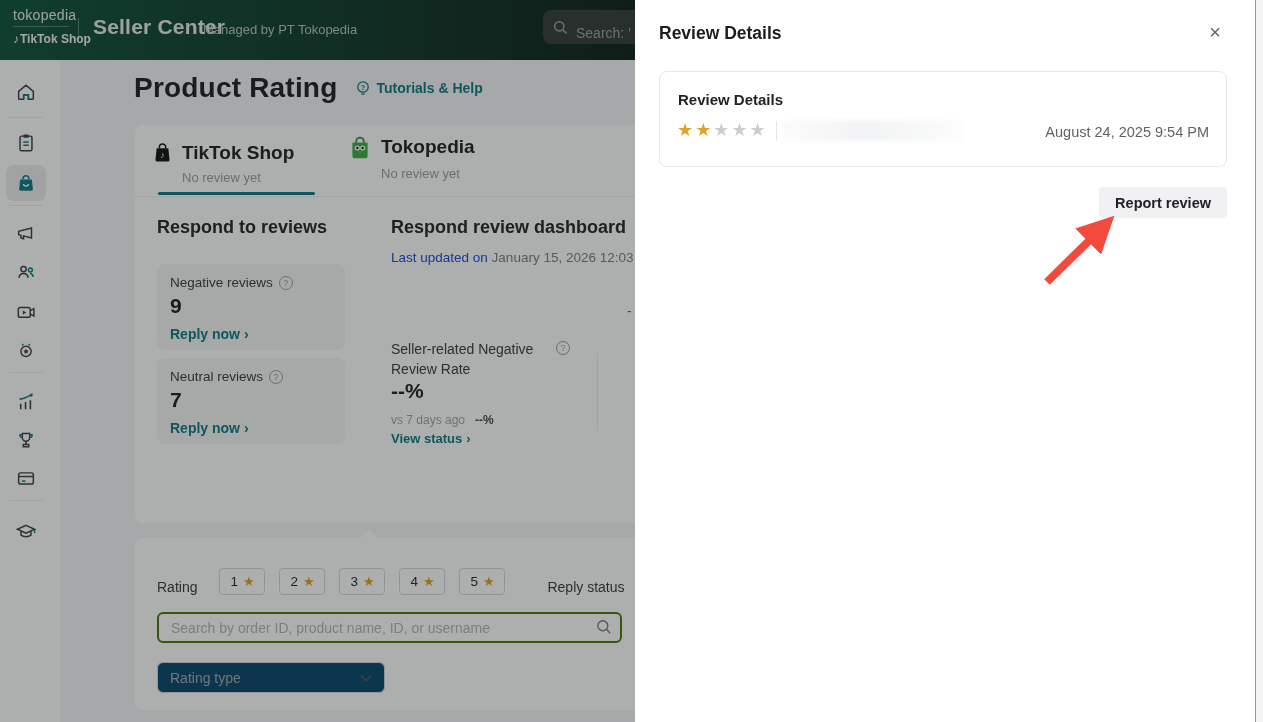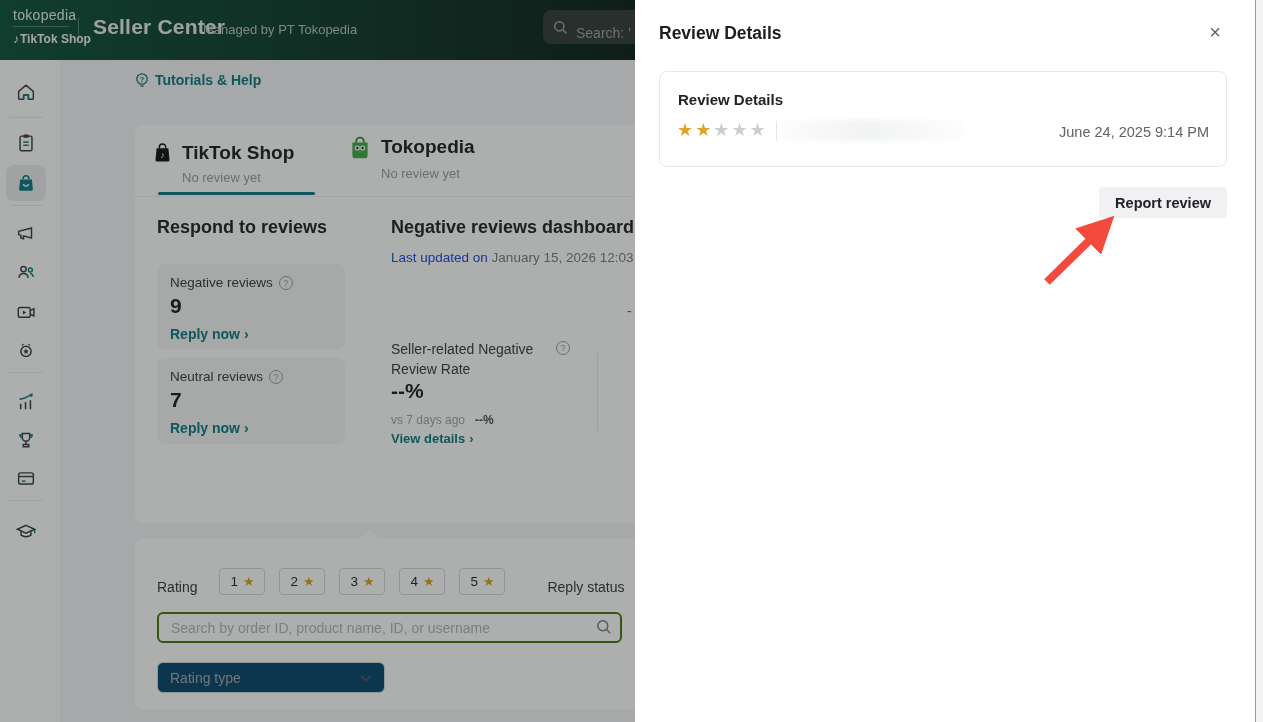--- a/index.html
+++ b/index.html
@@ -218,20 +218,21 @@
       <svg class="ic" width="22" height="22" viewBox="0 0 24 24" fill="none" stroke="#3f4246" stroke-width="1.6">
           <path d="M12 4.8 21.4 9 12 13.2 2.6 9z"></path>
           <path d="M6.6 11.2v4.2c3 2.4 7.8 2.4 10.8 0v-4.2"></path>
           <path d="M21.4 9v4.2" stroke="#0f7d84"></path>
         </svg>
     </div>
   </nav>
 
   <main class="content">
     <div class="page-title-row">
+      <h1 class="page-title">Product Rating</h1>
       <div class="help-link">
         <svg width="16" height="16" viewBox="0 0 16 16" fill="none" stroke="#0f7d84" stroke-width="1.3">
             <circle cx="8" cy="7" r="5.2"></circle>
             <path d="M6.3 14h3.4"></path>
             <text x="8" y="9.6" text-anchor="middle" font-size="7.5" fill="#0f7d84" stroke="none" font-weight="bold">?</text>
           </svg>
         <span>Tutorials &amp; Help</span>
       </div>
     </div>
 
@@ -284,39 +285,39 @@
           <span>Neutral reviews</span>
           <span class="help-circle">?</span>
         </div>
         <div class="stat-value">7</div>
         <div class="stat-action">
           <span>Reply now</span>
           <span>›</span>
         </div>
       </div>
 
-      <h2 class="dash-heading">Negative reviews dashboard</h2>
+      <h2 class="dash-heading">Respond review dashboard</h2>
       <div class="dash-updated">
         <span class="pre">Last updated on</span>
         <span class="date">January 15, 2026 12:03</span>
       </div>
       <div class="dash-fragment">-</div>
 
       <div class="metric-label">
         <div>Seller-related Negative</div>
         <div>Review Rate</div>
       </div>
       <span class="help-circle metric-help">?</span>
       <div class="metric-value">--%</div>
       <div class="metric-compare">
         <span class="lbl">vs 7 days ago</span>
         <span class="val">--%</span>
       </div>
       <div class="metric-action">
-        <span>View details</span>
+        <span>View status</span>
         <span>›</span>
       </div>
       <div class="dash-vdivider"></div>
     </section>
 
     <section class="card card2">
       <div class="card2-notch"></div>
       <div class="filter-row1">
         <span class="filter-label">Rating</span>
         <div class="rating-btns">
@@ -368,21 +369,21 @@
     <h2 class="drawer-title">Review Details</h2>
     <span class="drawer-close">×</span>
 
     <div class="review-card">
       <div class="review-card-title">Review Details</div>
       <div class="star-row">
         <span><span class="star filled">★</span><span class="star filled">★</span><span class="star empty">★</span><span class="star empty">★</span><span class="star empty">★</span></span>
         <span class="star-divider"></span>
         <span class="redacted-blob"></span>
       </div>
-      <div class="review-date">June 24, 2025 9:14 PM</div>
+      <div class="review-date">August 24, 2025 9:54 PM</div>
     </div>
 
     <button class="report-btn">Report review</button>
 
     <svg class="annot-arrow" width="100" height="95" viewBox="0 0 100 95">
       <defs>
           <marker id="ah" markerWidth="4.6" markerHeight="4.6" refX="2.6" refY="2.3" orient="auto">
             <path d="M0 0 L4.6 2.3 0 4.6z" fill="#f4493d"></path>
           </marker>
         </defs>

